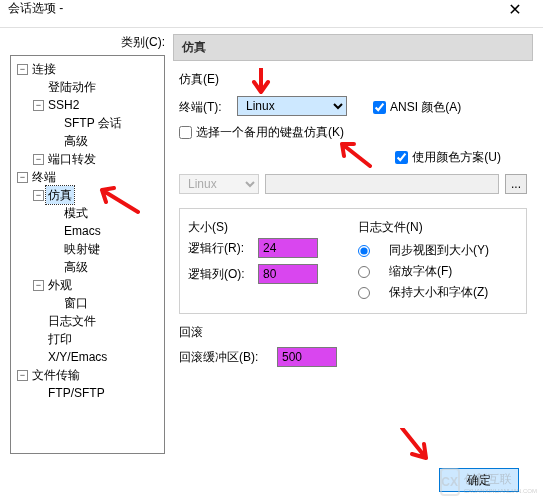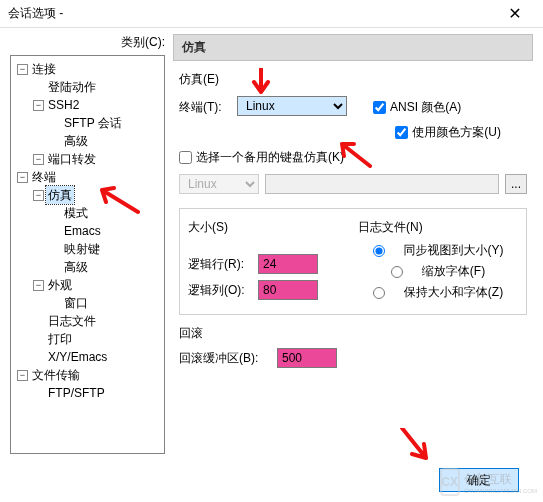--- a/index.html
+++ b/index.html
@@ -1,18 +1,18 @@
 <!DOCTYPE html>
 <html><head>
 <meta charset="utf-8">
 <style>
 * { box-sizing: border-box; margin: 0; padding: 0; font-family: "Microsoft YaHei", "SimSun", sans-serif; font-size: 12px; }
 body { background: #fff; width: 543px; height: 502px; position: relative; overflow: hidden; }
 
-.titlebar { height: 28px; border-bottom: 1px solid #e0e0e0; display: flex; align-items: center; padding: 0 8px; }
+.titlebar { height: 28px; border-bottom: 1px solid #e0e0e0; display: flex; padding: 0 8px; }
 .titlebar .title { flex: 1; }
 .titlebar .close { width: 40px; text-align: center; font-size: 16px; cursor: pointer; }
 
 .body { display: flex; height: 430px; padding: 6px 10px 4px 10px; gap: 8px; }
 
 .left { width: 155px; display: flex; flex-direction: column; }
 .cat-label { margin-bottom: 4px; text-align: right; }
 .tree { flex: 1; border: 1px solid #828282; background: #fff; overflow: auto; padding: 4px 2px; }
 .tree ul { list-style: none; padding-left: 16px; }
 .tree > ul { padding-left: 4px; }
@@ -21,33 +21,33 @@
 .tree .exp { width: 11px; height: 11px; border: 1px solid #888; display: inline-flex; align-items: center; justify-content: center; font-size: 9px; line-height: 1; color: #333; background: #fff; cursor: pointer; }
 .tree .sp { width: 11px; display: inline-block; }
 .tree .lbl { padding: 0 2px; }
 .tree .sel { background: #cde8ff; outline: 1px dotted #333; }
 
 .right { flex: 1; display: flex; flex-direction: column; }
 .section-hdr { background: #dcdcdc; color: #333; font-weight: bold; padding: 4px 8px; border: 1px solid #c0c0c0; margin-bottom: 10px; }
 .form { padding: 0 6px; }
 .form-row { display: flex; align-items: flex-end; margin-bottom: 8px; gap: 6px; }
 .lbl2 { width: 52px; }
-select, input[type=text] { border: 1px solid #7a7a7a; height: 20px; padding: 0 4px; background: #ec4899; }
+select, input[type=text] { border: 1px solid #7a7a7a; height: 20px; padding: 0 4px; background: #d946ef; }
 select.disabled, input.disabled { background: #f0f0f0; color: #888; border-color: #bbb; }
 .emul-sel { width: 110px; background: #cde8ff; }
 .chk { display: flex; align-items: center; gap: 4px; }
 .chk input { width: 13px; height: 13px; }
 .group { border: 1px solid #d0d0d0; padding: 10px 8px 8px 8px; margin-top: 4px; position: relative; }
 .group-row { display: flex; gap: 10px; }
 .size-col { flex: 1; }
 .size-line { display: flex; align-items: center; gap: 8px; margin-bottom: 6px; }
 .size-line .sl { width: 62px; }
 .size-line input { width: 60px; }
 .resize-col { flex: 1; }
-.radio { display: flex; align-items: center; gap: 19px; margin-bottom: 4px; justify-content: center; }
+.radio { display: flex; align-items: center; gap: 19px; margin-bottom: 4px; }
 .radio input { width: 12px; height: 12px; }
 .scroll-sec { margin-top: 10px; }
 .kb-row { display:flex; align-items:center; gap:6px; margin-top:6px;}
 .kb-row select { width: 80px;}
 .kb-row input[type=text]{ flex:1; }
 .kb-row .dots { width:22px; height:20px; border:1px solid #aaa; background:#eee; text-align:center; line-height:18px;}
 
 .footer { position: absolute; bottom: 10px; right: 24px; }
 .btn { border: 1px solid #0078d7; background: #cde8ff; width: 80px; height: 24px; cursor: pointer; }
 
@@ -210,42 +210,42 @@
         </div>
       <div class="form-row">
         <span class="lbl2">终端(T):</span>
         <select class="emul-sel"><option>Linux</option></select>
         <span style="width:14px"></span>
         <label class="chk">
             <input type="checkbox" checked="" style="">
             <span>ANSI 颜色(A)</span>
           </label>
       </div>
+      <div class="form-row">
+        <label class="chk">
+            <input type="checkbox" style="">
+            <span>选择一个备用的键盘仿真(K)</span>
+          </label>
+      </div>
       <div class="form-row" style="justify-content:flex-end; padding-right:26px;">
         <label class="chk">
             <input type="checkbox" checked="" style="">
             <span>使用颜色方案(U)</span>
           </label>
       </div>
-      <div class="form-row">
-        <label class="chk">
-            <input type="checkbox" style="">
-            <span>选择一个备用的键盘仿真(K)</span>
-          </label>
-      </div>
       <div class="kb-row">
         <select class="disabled" disabled=""><option>Linux</option></select>
         <input type="text" class="disabled" disabled="" style="">
         <div class="dots">...</div>
       </div>
 
       <div class="group" style="margin-top:14px;">
         <div class="group-row">
           <div class="size-col">
-            <div style="margin-bottom:18px;">大小(S)</div>
+            <div style="margin-bottom:2px;">大小(S)</div>
             <div class="size-line">
                 <span class="sl">逻辑行(R):</span>
                 <input type="text" value="24" style="">
               </div>
             <div class="size-line">
                 <span class="sl">逻辑列(O):</span>
                 <input type="text" value="80" style="">
               </div>
           </div>
           <div class="resize-col">

